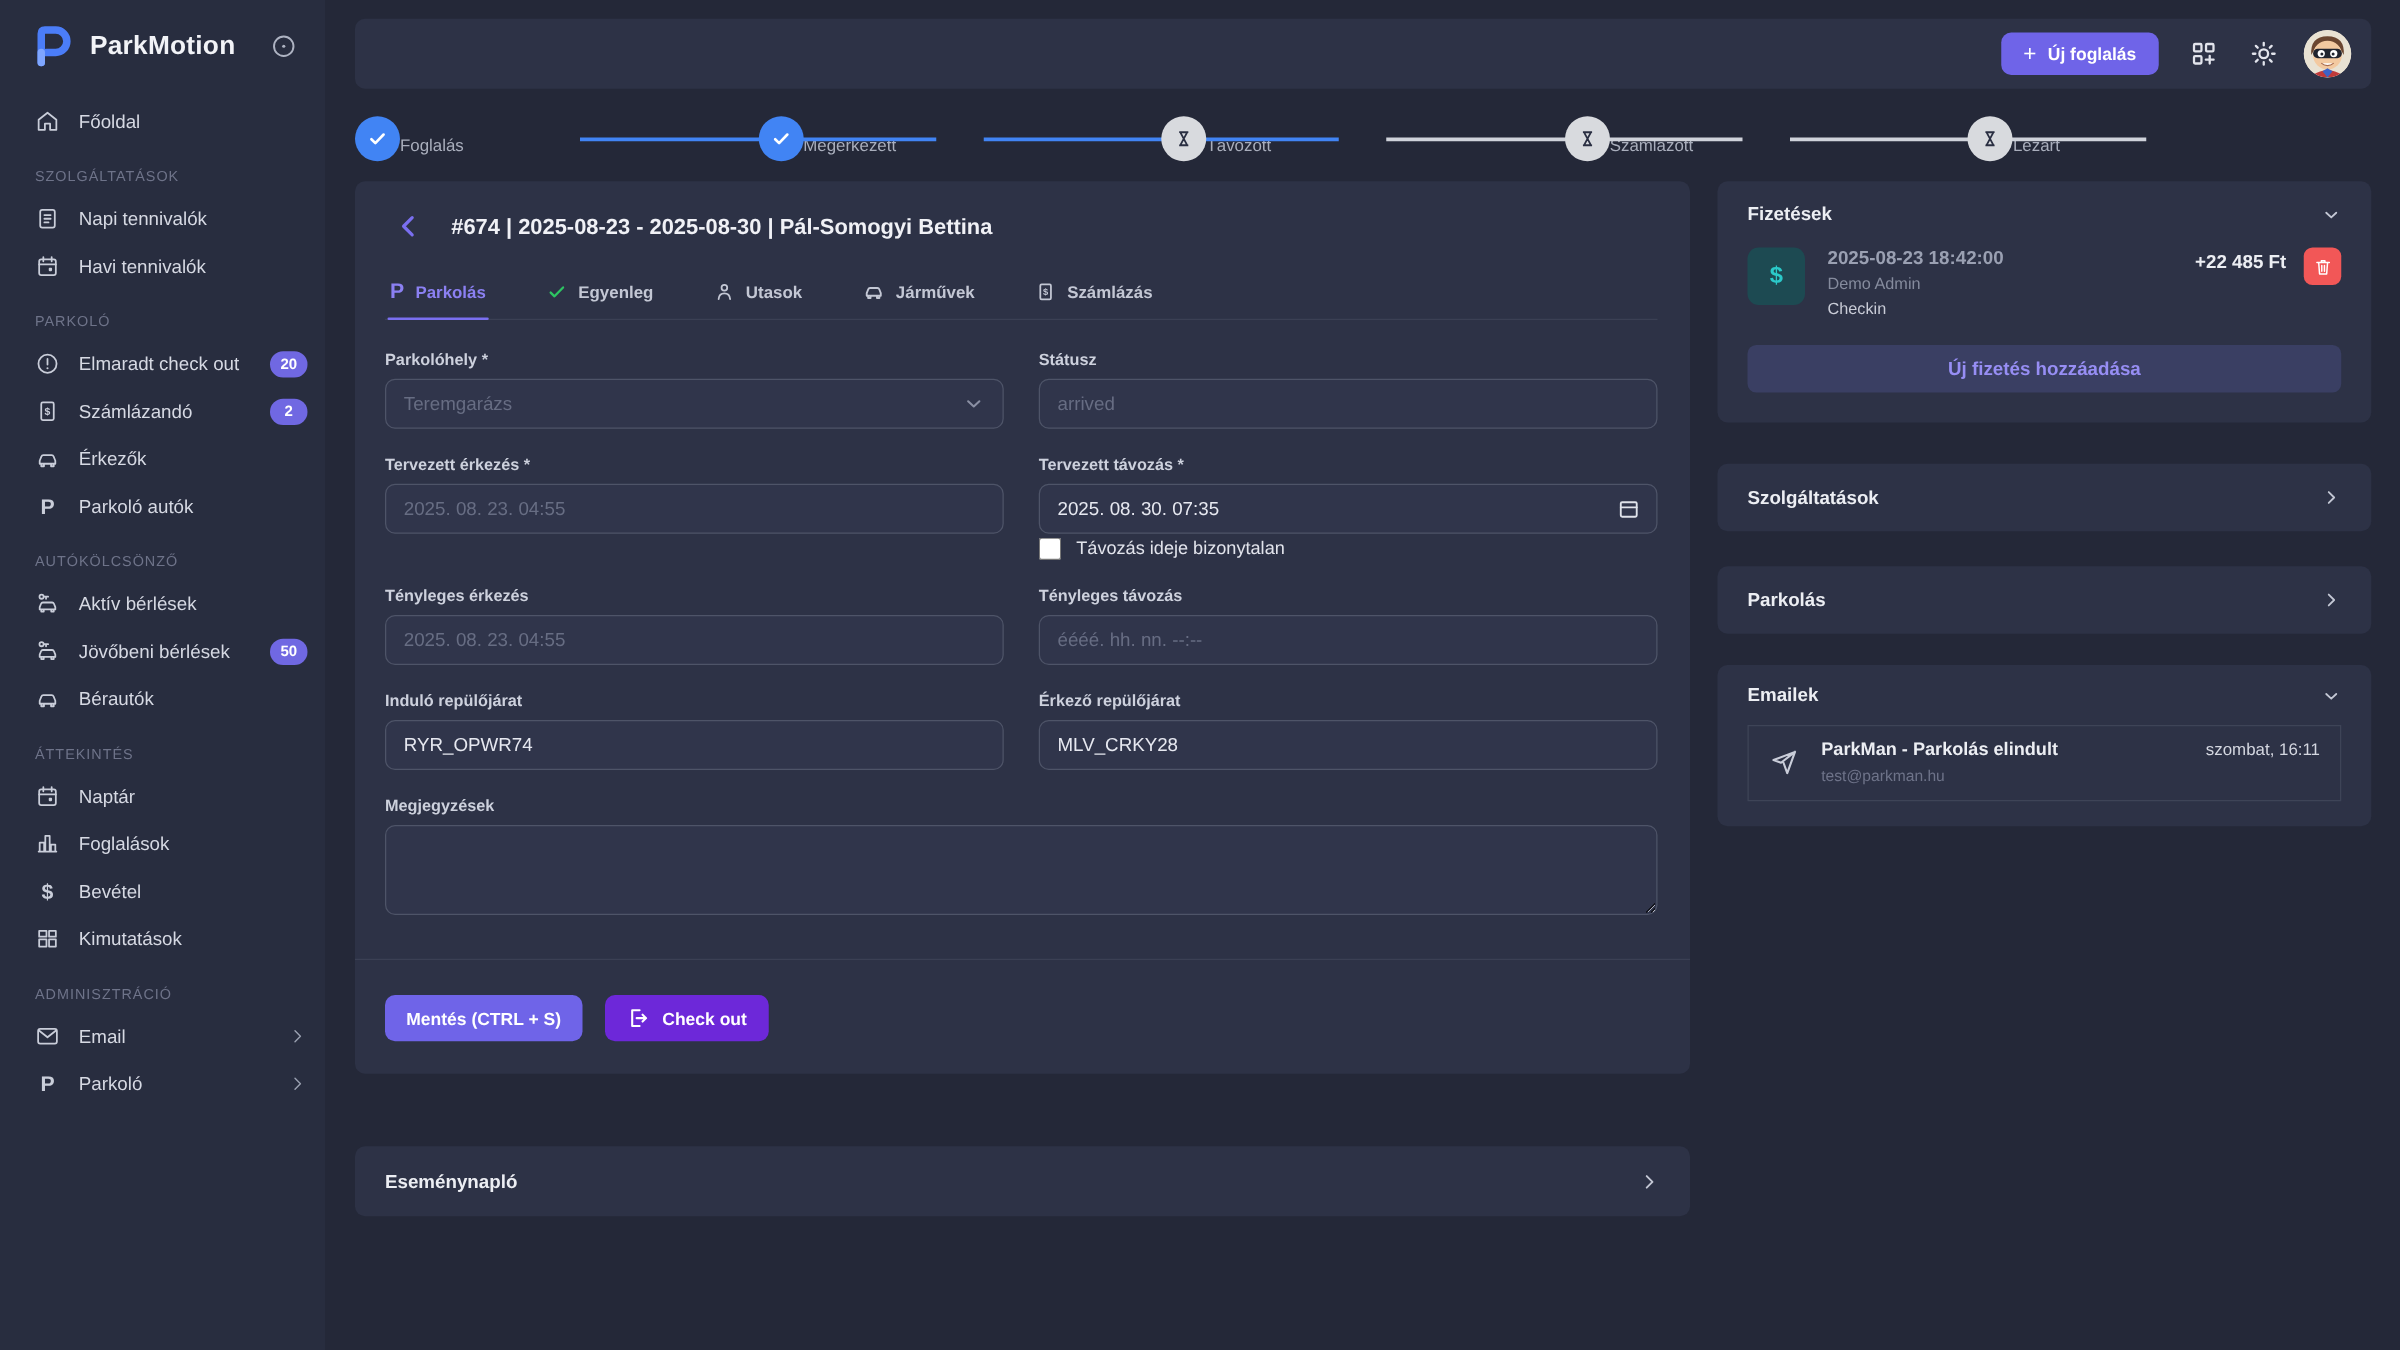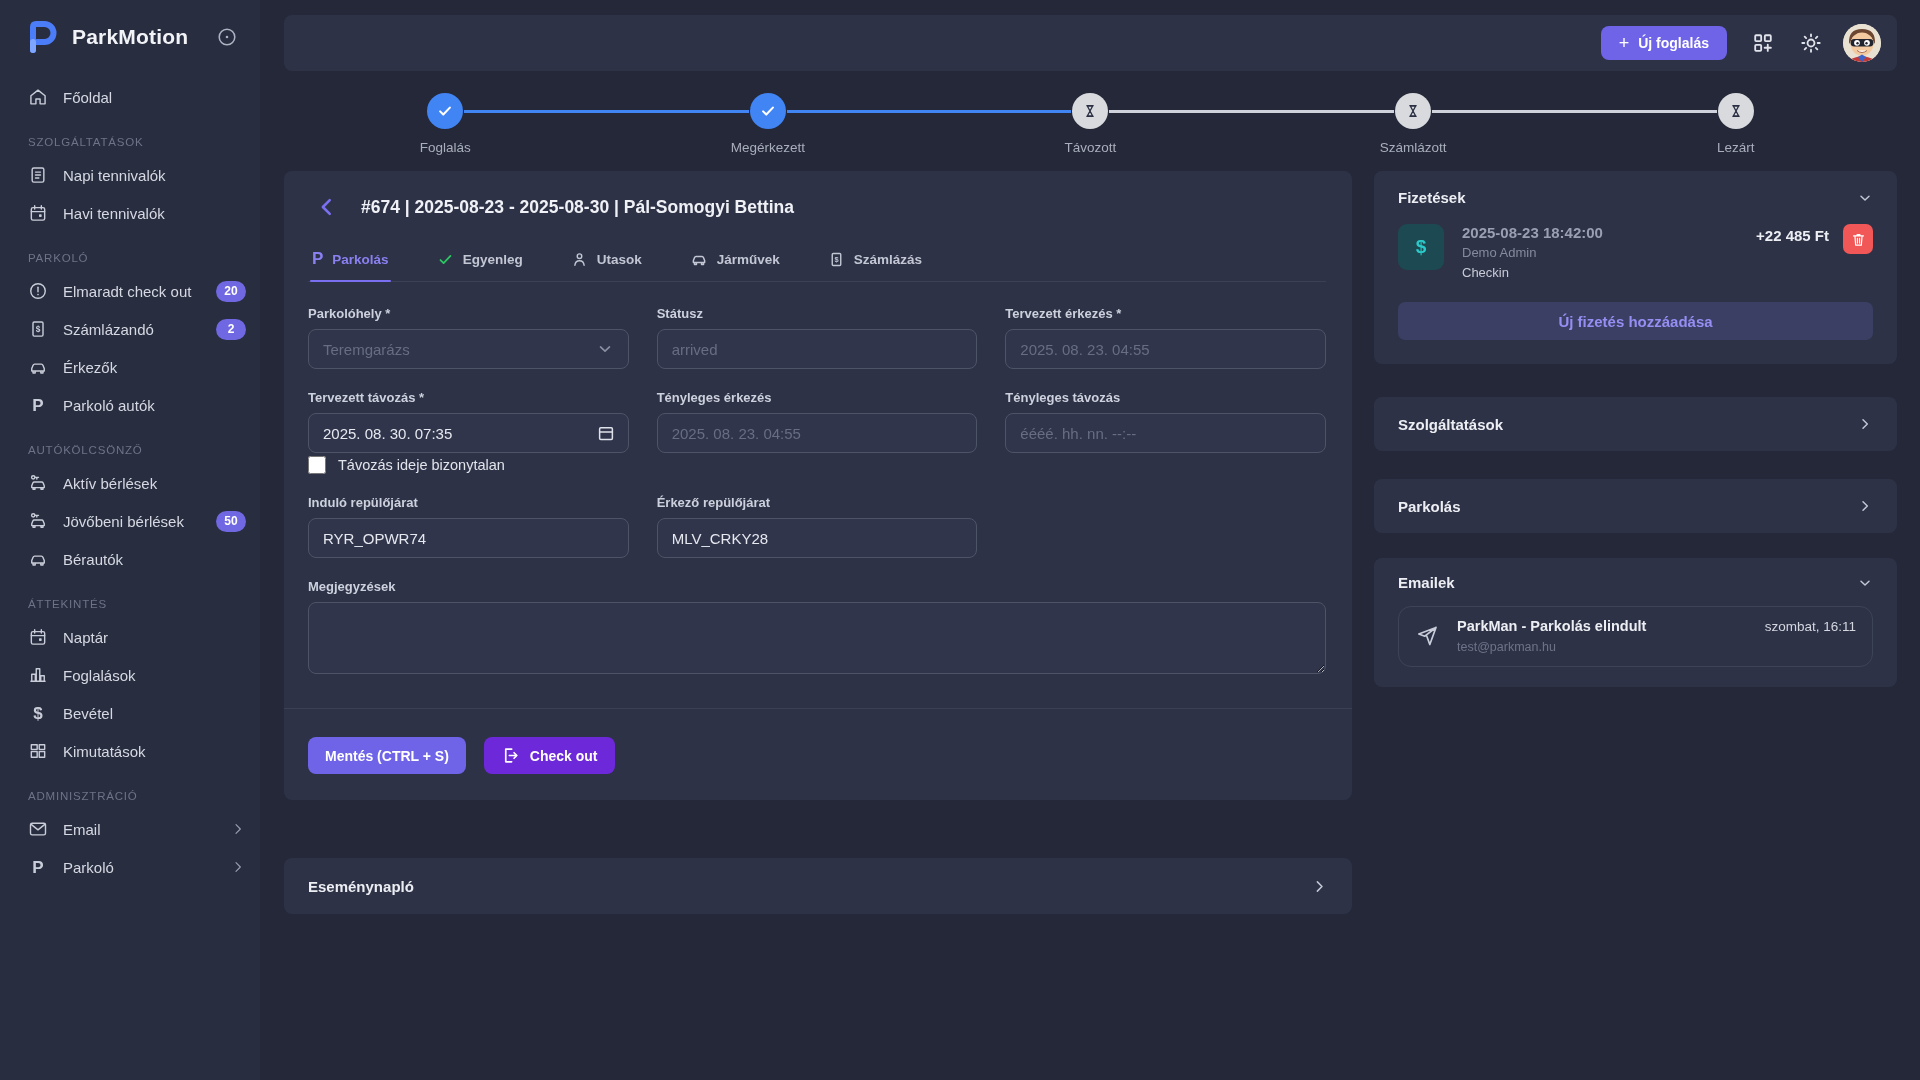--- a/index.html
+++ b/index.html
@@ -25,21 +25,21 @@
   
   .main { flex:1; padding:15px 23px 0 24px; }
   .topbar { height:56px; background:#2d3246; border-radius:8px; display:flex; align-items:center; justify-content:flex-end; padding:0 16px 0 20px; }
   .btn-new { background:#6f64e8; color:#fff; border:none; border-radius:8px; height:34px; padding:0 18px; font-size:14px; font-weight:bold; display:flex; align-items:center; gap:9px; cursor:pointer; font-family:inherit; }
   .btn-new .plus { font-size:18px; font-weight:normal; line-height:1; }
   .topbar-ic { width:24px; height:24px; margin-left:24px; display:flex; align-items:center; justify-content:center; cursor:pointer; }
   .avatar { width:38px; height:38px; border-radius:50%; overflow:hidden; margin-left:20px; background:#e9e2d3; cursor:pointer; }
 
   
   .stepper { display:flex; margin-top:22px; }
-  .step { flex:1; position:relative; display:flex; flex-direction:column; align-items:center; }
+  .step { flex:1; position:relative; display:flex; flex-direction:row; align-items:center; }
   .step::before { content:''; position:absolute; top:17px; height:2.5px; left:calc(-50% + 19px); width:calc(100% - 38px); background:#cfd2da; }
   .step:first-child::before { display:none; }
   .step.conn-blue::before { background:#4184f4; }
   .step-circle { width:36px; height:36px; border-radius:50%; display:flex; align-items:center; justify-content:center; z-index:1; }
   .step-circle.done { background:#4184f4; }
   .step-circle.pending { background:#d8dade; }
   .step-label { margin-top:11px; font-size:13.5px; color:#a9aebc; }
 
   
   .content-row { display:flex; gap:22px; margin-top:16px; align-items:flex-start; }
@@ -51,21 +51,21 @@
   .booking-card { padding:20px 26px 26px 24px; }
   .bk-header { display:flex; align-items:center; gap:21px; padding:4px 0 2px 8px; }
   .bk-title { font-size:17.5px; font-weight:bold; color:#f0f1f6; }
   .back-btn { width:24px; height:24px; cursor:pointer; display:flex; align-items:center; }
   .tabs { display:flex; gap:44px; margin-top:18px; border-bottom:1px solid #3b4054; padding:0 0 0 2px; }
   .tab { display:flex; align-items:center; gap:9px; padding:10px 2px 12px 2px; font-size:13.5px; font-weight:bold; color:#c3c7d4; cursor:pointer; position:relative; }
   .tab.active { color:#8b80f2; }
   .tab.active::after { content:''; position:absolute; left:0; right:0; bottom:-1px; height:2.5px; background:#7a6ff0; border-radius:2px; }
   .tab .p-ic { font-weight:800; font-size:17px; color:#8b80f2; }
 
-  .form-grid { display:grid; grid-template-columns:1fr 1fr 1fr; column-gap:28px; row-gap:21px; margin-top:24px; }
+  .form-grid { display:grid; grid-template-columns:1fr 1fr; column-gap:28px; row-gap:21px; margin-top:24px; }
   .field-label { font-size:13px; color:#cdd1dd; margin-bottom:8px; font-weight:bold; }
   .input, input.input-real { width:100%; height:40px; background:#30354b; border:1px solid #4e5468; border-radius:8px; display:flex; align-items:center; padding:0 14px; font-size:15px; color:#e6e8f0; font-family:inherit; }
   .input.muted, .input-real.muted { color:#676d83; }
   .input .grow { flex:1; }
   input.input-real { outline:none; }
   .sel-chevron, .cal-ic { flex-shrink:0; }
   .dt-wrap { position:relative; }
   .dt-wrap input { padding-right:44px; }
   .dt-wrap .cal-ic { position:absolute; right:14px; top:11px; }
   .checkbox-row { display:flex; align-items:center; gap:12px; margin-top:3px; }
@@ -91,21 +91,21 @@
   .pay-mid { flex:1; }
   .pay-date { font-size:15px; font-weight:bold; color:#9aa0b2; }
   .pay-user { font-size:13px; color:#858b9d; margin-top:4px; }
   .pay-type { font-size:13px; color:#c9ccd7; margin-top:5px; }
   .pay-amount { font-size:15px; font-weight:bold; color:#eceef3; margin:3px 14px 0 8px; white-space:nowrap; }
   .btn-trash { width:30px; height:30px; border:none; border-radius:7px; background:#f25757; display:flex; align-items:center; justify-content:center; cursor:pointer; flex-shrink:0; }
   .btn-addpay { width:100%; margin-top:22px; height:38px; border:none; border-radius:7px; background:#3a3f63; color:#978ef4; font-size:15px; font-weight:bold; cursor:pointer; font-family:inherit; }
   .mini-card { height:54px; display:flex; align-items:center; justify-content:space-between; padding:0 24px; cursor:pointer; margin-top:28px; }
   .mini-card.first-gap { margin-top:33px; }
   .emails-card { margin-top:25px; padding:16px 24px 20px; }
-  .email-item { margin-top:15px; border:1px solid #3e4457; border-radius:13px; padding:11px 16px 12px; display:flex; align-items:flex-start; }
+  .email-item { margin-top:15px; border:1px solid #3e4457; border-radius:0; padding:11px 16px 12px; display:flex; align-items:flex-start; }
   .email-ic { width:24px; height:24px; margin:6px 18px 0 0; flex-shrink:0; }
   .email-mid { flex:1; }
   .email-toprow { display:flex; justify-content:space-between; align-items:baseline; }
   .email-subject { font-size:14.5px; font-weight:bold; color:#eceef3; }
   .email-time { font-size:13.5px; color:#d4d7e0; margin-left:12px; white-space:nowrap; }
   .email-from { font-size:12.5px; color:#6e7389; margin-top:6px; }
 </style>
 </head>
 <body>
 

